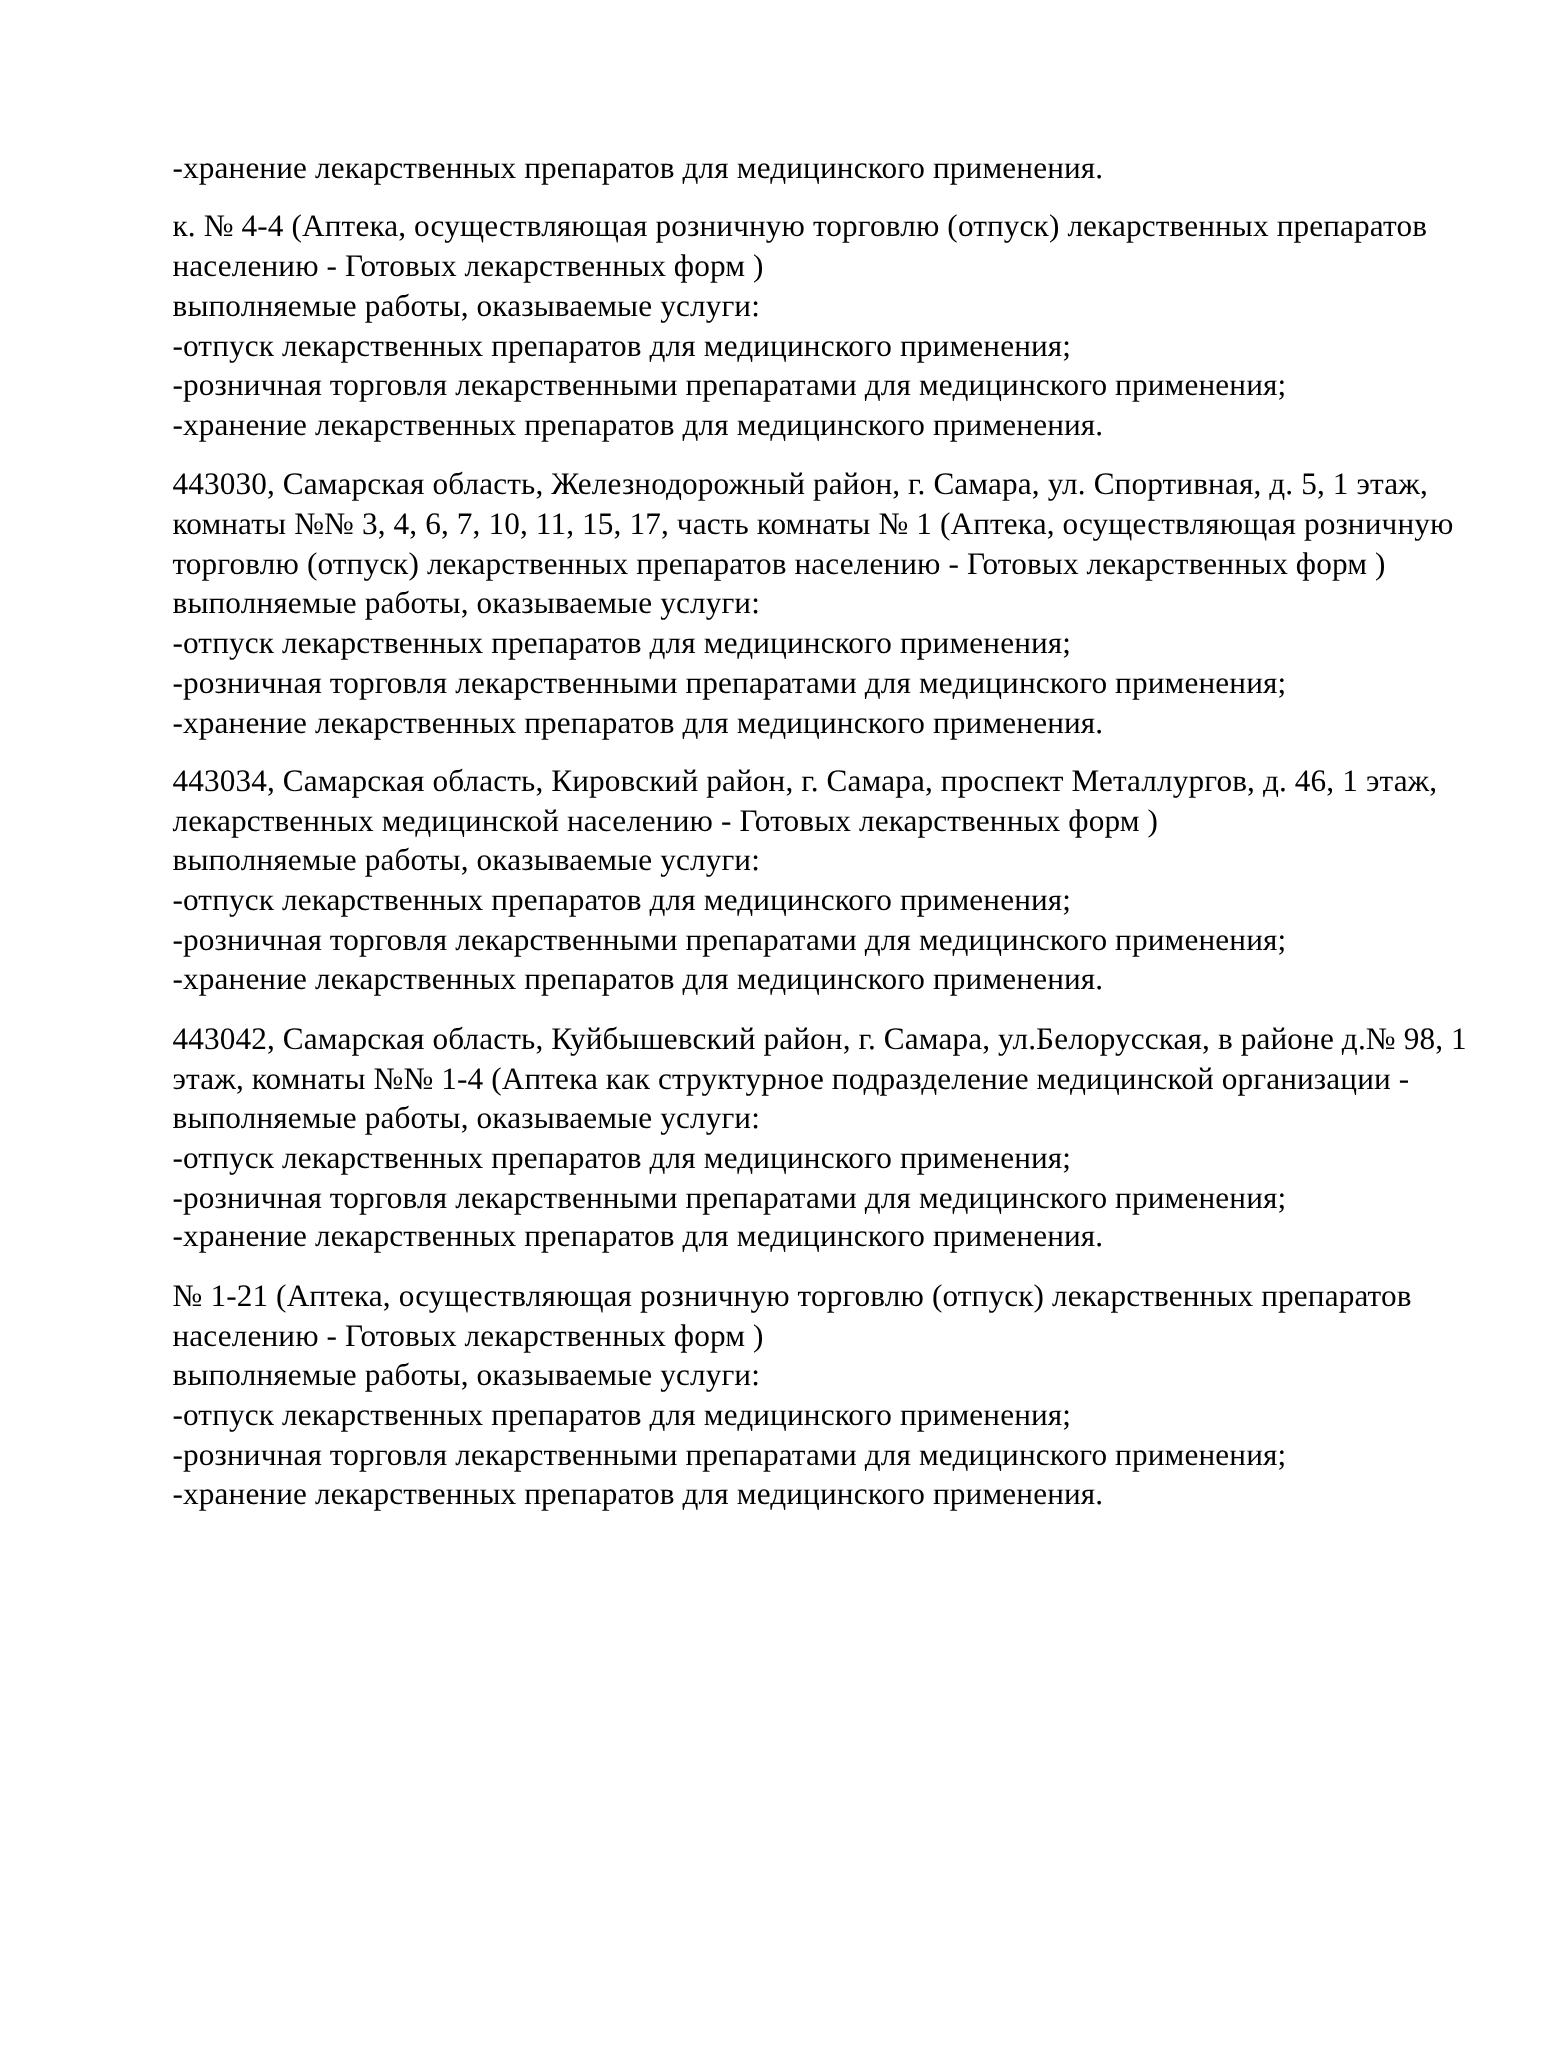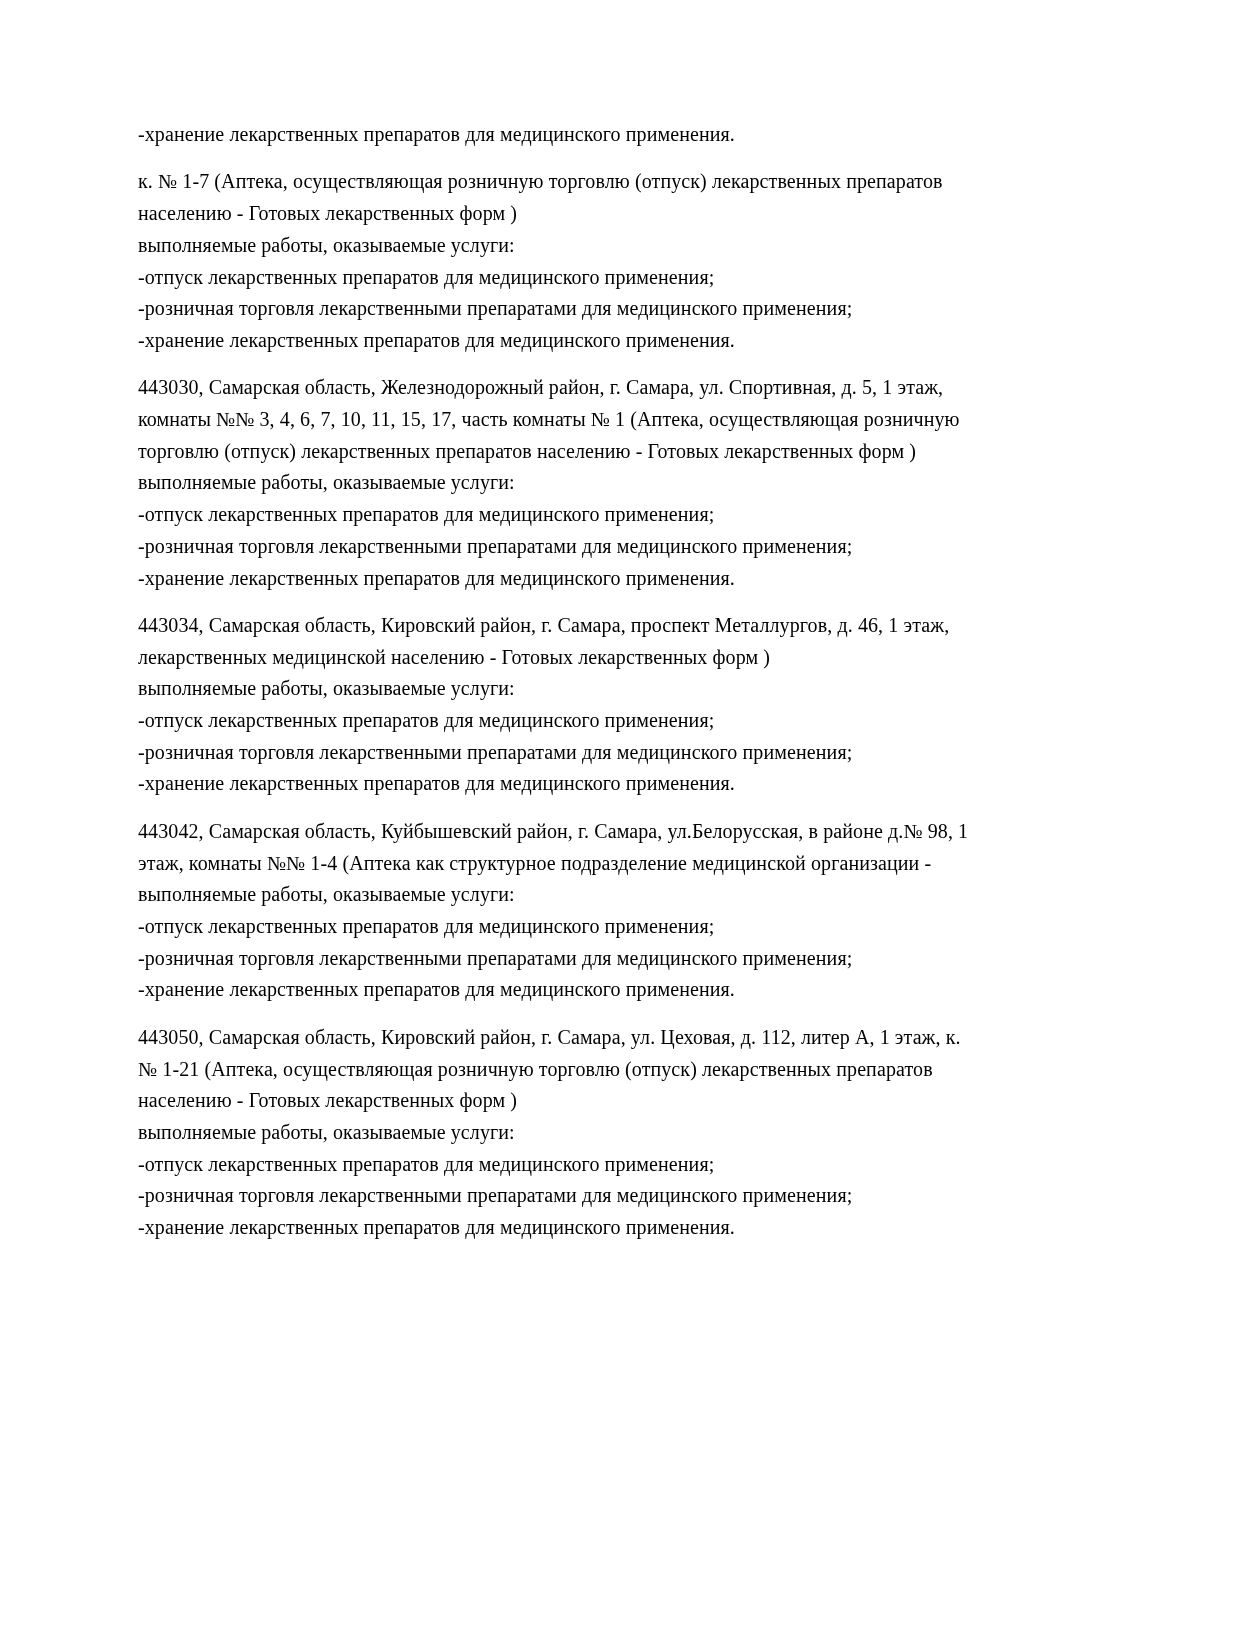--- a/index.html
+++ b/index.html
@@ -14,21 +14,21 @@
     position: relative;
   }
   .page {
     box-sizing: border-box;
     width: 1240px;
     height: 1650px;
     padding: 119px 30px 0 138px;
     background: #ffffff;
     color: #000000;
     font-family: "Liberation Serif", "DejaVu Serif", serif;
-    font-size: 20px;
+    font-size: 25px;
   }
   .para {
     margin: 0 0 15.8px 0;
     padding: 0;
   }
   .line {
     display: block;
     white-space: nowrap;
     line-height: 31.7px;
     height: 31.7px;
@@ -37,21 +37,21 @@
 </style>
 </head>
 <body>
 
 <main class="page">
   <div id="doc-text">
       <div class="para">
         <span class="line">-хранение лекарственных препаратов для медицинского применения.</span>
       </div>
       <div class="para">
-        <span class="line">к. № 1-7 (Аптека, осуществляющая розничную торговлю (отпуск) лекарственных препаратов</span>
+        <span class="line">к. № 4-4 (Аптека, осуществляющая розничную торговлю (отпуск) лекарственных препаратов</span>
         <span class="line">населению - Готовых лекарственных форм )</span>
         <span class="line">выполняемые работы, оказываемые услуги:</span>
         <span class="line">-отпуск лекарственных препаратов для медицинского применения;</span>
         <span class="line">-розничная торговля лекарственными препаратами для медицинского применения;</span>
         <span class="line">-хранение лекарственных препаратов для медицинского применения.</span>
       </div>
       <div class="para">
         <span class="line">443030, Самарская область, Железнодорожный район, г. Самара, ул. Спортивная, д. 5, 1 этаж,</span>
         <span class="line">комнаты №№ 3, 4, 6, 7, 10, 11, 15, 17, часть комнаты № 1 (Аптека, осуществляющая розничную</span>
         <span class="line">торговлю (отпуск) лекарственных препаратов населению - Готовых лекарственных форм )</span>
@@ -70,21 +70,20 @@
       </div>
       <div class="para">
         <span class="line">443042, Самарская область, Куйбышевский район, г. Самара, ул.Белорусская, в районе д.№ 98, 1</span>
         <span class="line">этаж, комнаты №№ 1-4 (Аптека как структурное подразделение медицинской организации -</span>
         <span class="line">выполняемые работы, оказываемые услуги:</span>
         <span class="line">-отпуск лекарственных препаратов для медицинского применения;</span>
         <span class="line">-розничная торговля лекарственными препаратами для медицинского применения;</span>
         <span class="line">-хранение лекарственных препаратов для медицинского применения.</span>
       </div>
       <div class="para">
-        <span class="line">443050, Самарская область, Кировский район, г. Самара, ул. Цеховая, д. 112, литер А, 1 этаж, к.</span>
         <span class="line">№ 1-21 (Аптека, осуществляющая розничную торговлю (отпуск) лекарственных препаратов</span>
         <span class="line">населению - Готовых лекарственных форм )</span>
         <span class="line">выполняемые работы, оказываемые услуги:</span>
         <span class="line">-отпуск лекарственных препаратов для медицинского применения;</span>
         <span class="line">-розничная торговля лекарственными препаратами для медицинского применения;</span>
         <span class="line">-хранение лекарственных препаратов для медицинского применения.</span>
       </div>
     </div>
 </main>
 

